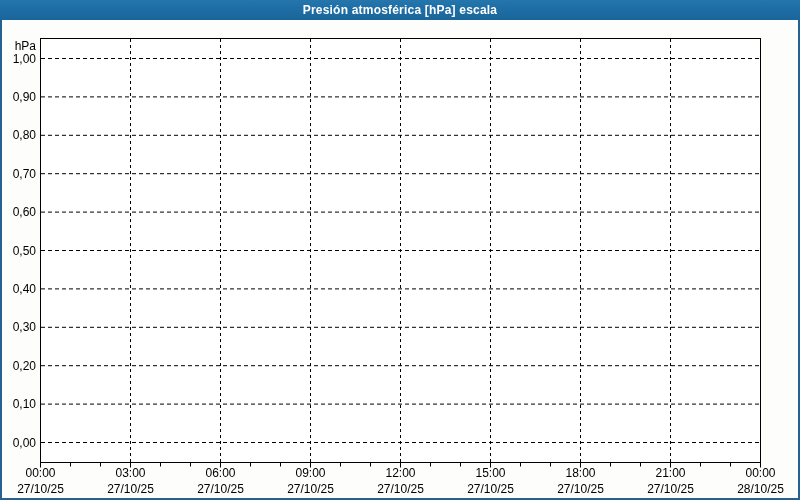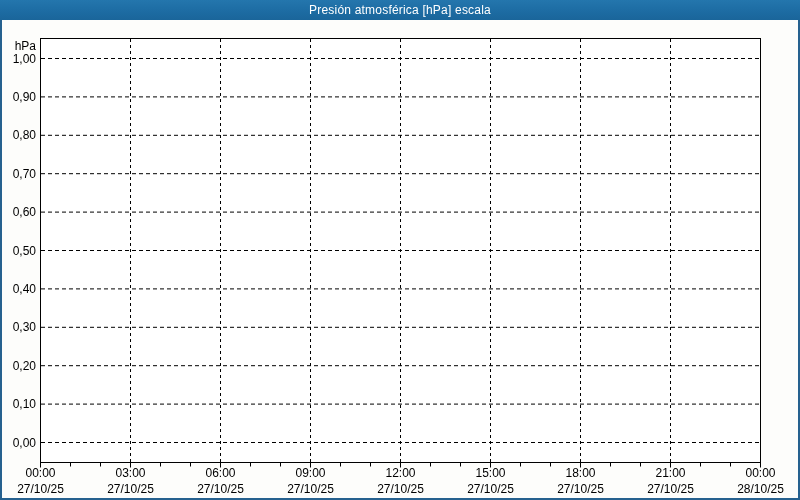--- a/index.html
+++ b/index.html
@@ -23,21 +23,21 @@
     left: -2px; top: 0;
     width: 800px; height: 20px;
     background: linear-gradient(#2476ad, #1d6ca3 55%, #1a659a);
     display: flex;
     align-items: center;
     justify-content: center;
   }
   .titlebar .title {
     color: #ffffff;
     font-size: 12px;
-    font-weight: normal;
+    font-weight: bold;
     letter-spacing: 0.2px;
     white-space: nowrap;
   }
   .chart-area {
     position: absolute;
     left: -2px; top: 20px;
     width: 644px; height: 478px;
   }
   svg text {
     font-family: "Liberation Sans", sans-serif;

